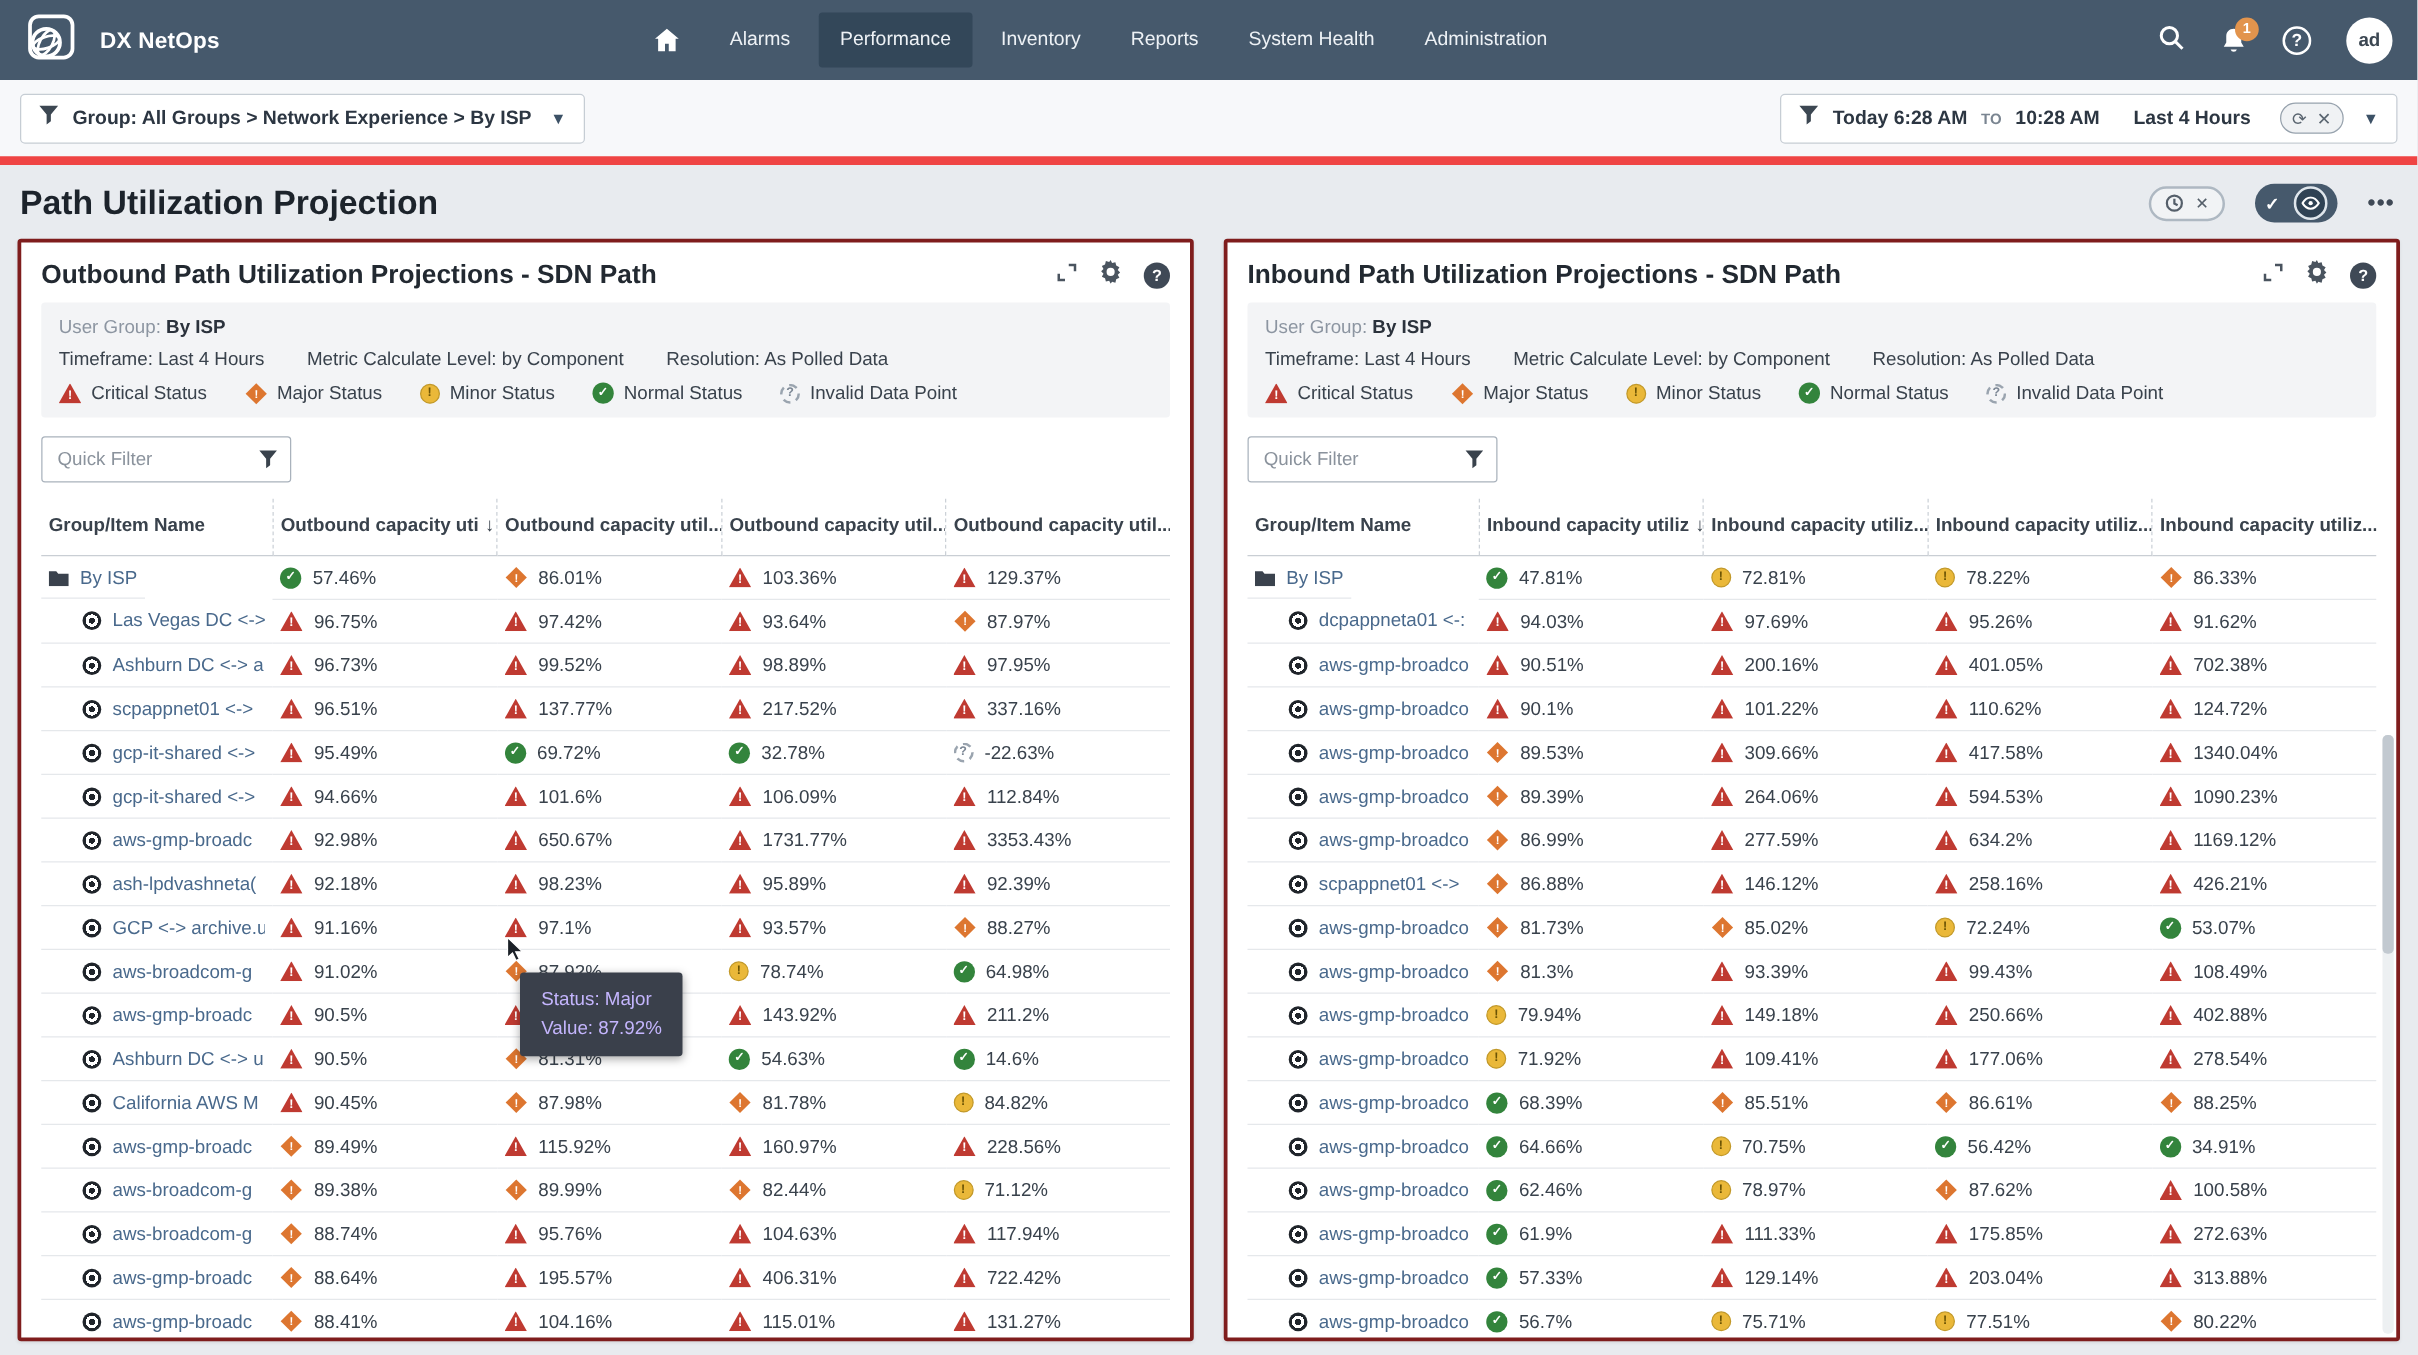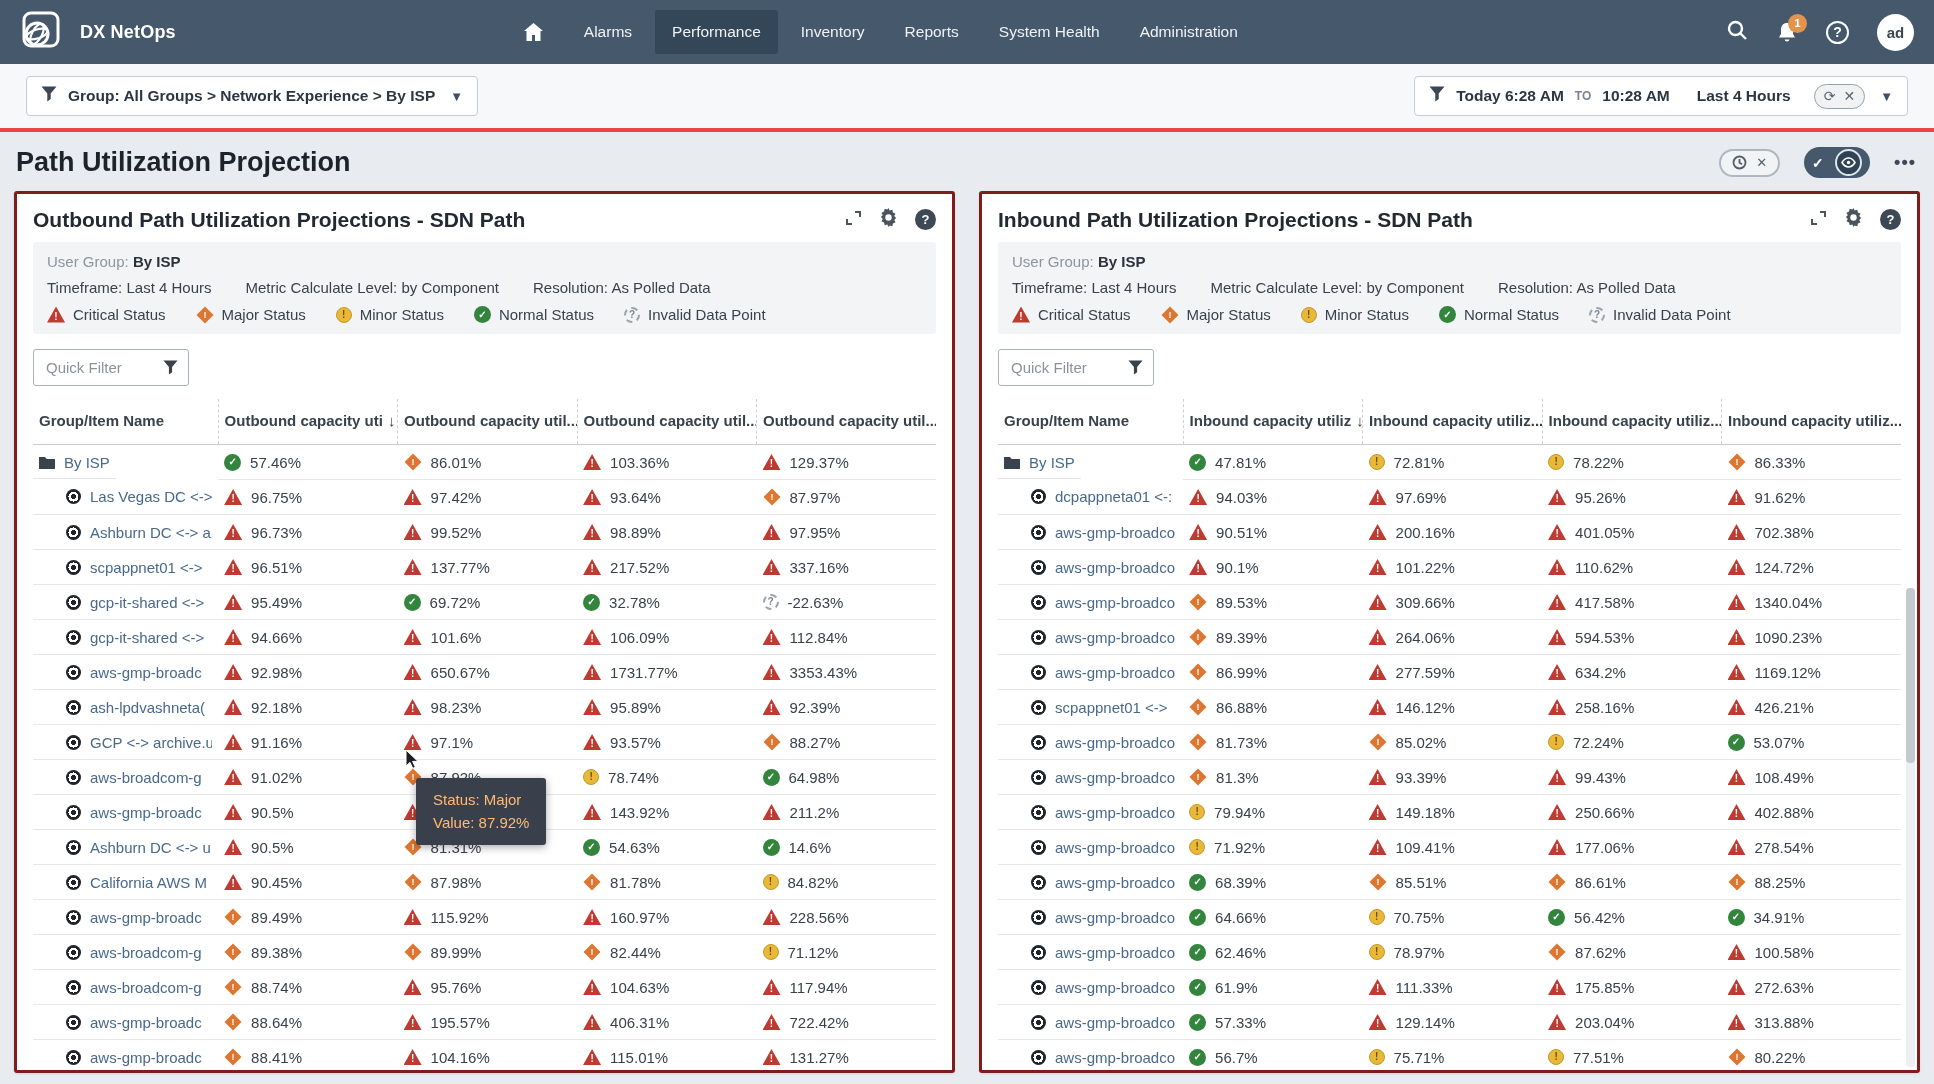--- a/index.html
+++ b/index.html
@@ -12,21 +12,21 @@
   .menu{display:flex;align-items:center;gap:6px;height:100%;margin-left:330px;}
   .nav-item{color:#eef2f6;font-size:15.5px;padding:13px 17px;border-radius:3px;cursor:pointer;display:flex;align-items:center;white-space:nowrap;text-decoration:none;}
   .nav-item.active{background:#334759;}
   .nav-right{margin-left:auto;display:flex;align-items:center;gap:28px;}
   .bell{position:relative;display:inline-flex;}
   .badge{position:absolute;top:-7px;right:-9px;width:19px;height:19px;border-radius:50%;background:#e2944d;color:#fff;font-size:11.5px;font-weight:700;font-style:normal;display:flex;align-items:center;justify-content:center;}
   .nav-help{width:23px;height:23px;border-radius:50%;border:2px solid #fff;color:#fff;font-size:14px;font-weight:700;display:flex;align-items:center;justify-content:center;}
   .avatar{width:37px;height:37px;border-radius:50%;background:#fff;color:#3c4752;font-size:15px;font-weight:700;display:flex;align-items:center;justify-content:center;}
 
   
-  .filterbar{height:68px;background:#f7f8fa;border-bottom:4px solid #ef4444;display:flex;align-items:center;justify-content:space-between;padding:0 26px;}
+  .filterbar{height:68px;background:#f7f8fa;border-bottom:7px solid #ef4444;display:flex;align-items:center;justify-content:space-between;padding:0 16px;}
   .pill{display:flex;align-items:center;gap:11px;background:#fff;border:1px solid #c6cdd4;border-radius:4px;height:40px;padding:0 14px;font-size:15.5px;color:#2c3642;font-weight:700;}
   .caret{color:#3c5166;font-size:13px;margin-left:4px;}
   .to-label{color:#7a8591;font-size:12px;font-weight:700;}
   .range-label{margin-left:16px;}
   .mini-pill{display:flex;align-items:center;gap:8px;border:1.5px solid #97a2ad;border-radius:13px;height:25px;padding:0 9px;background:#f0f2f4;color:#5a6570;font-size:14px;font-weight:400;margin-left:12px;}
   .glyph{font-style:normal;}
 
   
   .titlerow{display:flex;align-items:center;justify-content:space-between;padding:15px 18px 13px 16px;}
   .titlerow h1{font-size:27px;color:#1c232b;font-weight:700;}
@@ -46,21 +46,21 @@
   .help-dark{width:21px;height:21px;border-radius:50%;background:#3f4956;color:#fff;display:flex;align-items:center;justify-content:center;font-size:13px;font-weight:700;}
 
   .infobox{background:#f3f4f6;border-radius:3px;margin-top:10px;padding:11px 14px;font-size:15px;color:#39424c;}
   .ib-label{color:#8c95a1;}
   .ib-strong{color:#2b323c;font-weight:700;}
   .meta{margin-top:9px;display:flex;gap:34px;white-space:nowrap;}
   .legend{margin-top:10px;display:flex;gap:30px;align-items:center;white-space:nowrap;}
   .lg-item{display:inline-flex;align-items:center;gap:8px;}
 
   .qf-row{margin-top:15px;}
-  .qf{position:relative;width:156px;}
+  .qf{position:relative;width:200px;}
   .qf input{width:100%;height:37px;border:1px solid #a9b2bc;border-radius:3px;font-size:15px;padding:0 34px 0 12px;color:#39424c;font-family:inherit;background:#fff;}
   .qf input::placeholder{color:#8a929c;}
   .qf .funnel{position:absolute;right:11px;top:11px;}
 
   table{width:100%;border-collapse:collapse;table-layout:fixed;margin-top:13px;}
   th{font-size:15px;font-weight:700;color:#39424c;text-align:left;padding:13px 6px 15px;border-bottom:1px solid #c9ced4;white-space:nowrap;overflow:hidden;}
   th.name-col{width:20.5%;}
   th.val-col{border-left:1px dashed #ccd1d7;}
   .sort{margin-left:5px;font-weight:400;color:#39424c;font-style:normal;}
   td{padding:0 6px;height:34px;border-bottom:1px solid #e5e8eb;font-size:15px;color:#39424c;white-space:nowrap;overflow:hidden;}
@@ -79,21 +79,21 @@
   .st.major{width:12px;height:12px;background:#dd7630;transform:rotate(45deg);margin:2px 3px;}
   .st.major i{transform:rotate(-45deg);color:#fff;font-size:9px;}
   .st.minor{width:16px;height:16px;border-radius:50%;background:#eab839;border:1px solid #c2992a;}
   .st.minor i{color:#6b5304;font-size:10px;}
   .st.normal{width:17px;height:17px;border-radius:50%;background:#33843c;}
   .st.normal i{color:#fff;font-size:10px;}
   .st.invalid{width:16px;height:16px;border-radius:50%;border:2px dashed #9aa4af;}
   .st.invalid i{color:#7b8694;font-size:10px;}
 
   
-  .tooltip{position:absolute;left:399px;top:584px;background:#3a404b;color:#fdba74;border-radius:3px;padding:10px 17px;font-size:15px;line-height:1.55;box-shadow:0 2px 8px rgba(0,0,0,.35);z-index:5;white-space:nowrap;}
+  .tooltip{position:absolute;left:399px;top:584px;background:#3a404b;color:#c4b5fd;border-radius:3px;padding:10px 17px;font-size:15px;line-height:1.55;box-shadow:0 2px 8px rgba(0,0,0,.35);z-index:5;white-space:nowrap;}
   .cursor{position:absolute;left:388px;top:556px;z-index:6;}
 
   
   .scrollbar{position:absolute;right:2px;top:394px;bottom:3px;width:9px;background:#edf0f2;border-radius:4px;}
   .scrollbar .thumb{width:9px;height:175px;background:#c2c9d0;border-radius:4px;}
 </style>
 </head>
 <body>
 
 <header class="topnav">

